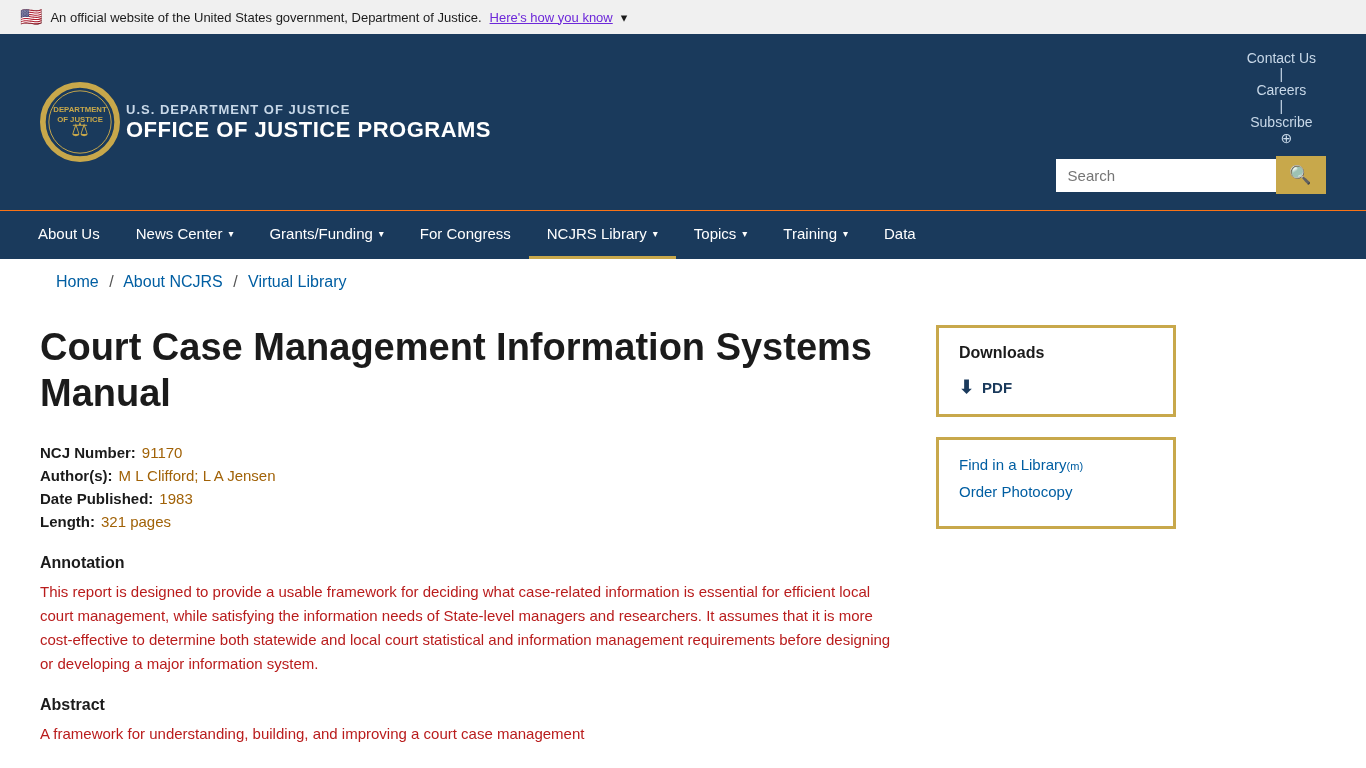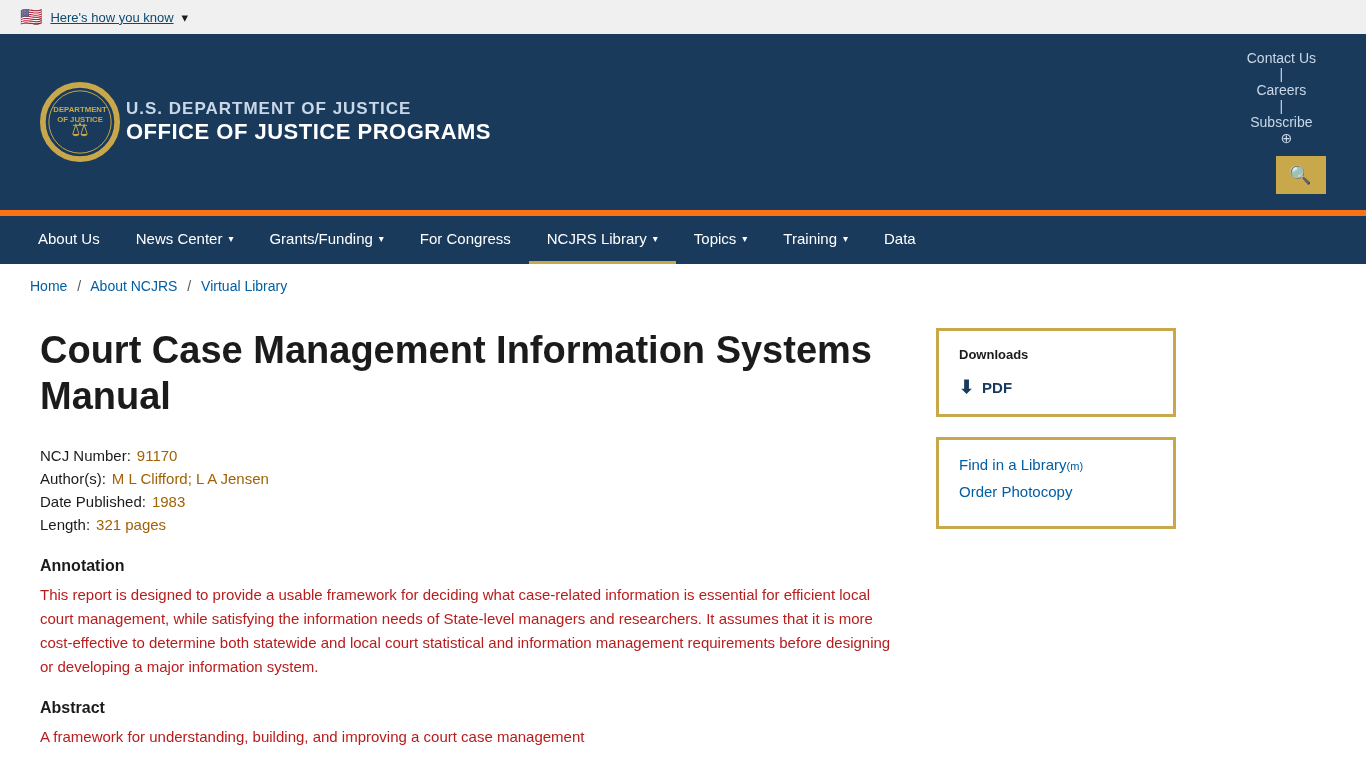--- a/index.html
+++ b/index.html
@@ -9,21 +9,21 @@
     .gov-banner {
       background: #f0f0f0;
       padding: 6px 20px;
       display: flex;
       align-items: center;
       gap: 8px;
       font-size: 13px;
       color: #1b1b1b;
     }
     .gov-banner .flag { font-size: 18px; }
-    .gov-banner a { color: #0c4a6e; text-decoration: underline; }
+    .gov-banner a { color: #6d28d9; text-decoration: underline; }
 
     
     .header {
       background: #1a3a5c;
       padding: 16px 40px;
       display: flex;
       align-items: center;
       justify-content: space-between;
     }
     .header-left {
@@ -37,21 +37,21 @@
       border-radius: 50%;
       background: #c8a84b;
       display: flex;
       align-items: center;
       justify-content: center;
       border: 3px solid #c8a84b;
       overflow: hidden;
       flex-shrink: 0;
     }
     .agency-text { color: #fff; }
-    .agency-text .dept { font-size: 17px; font-weight: 600; letter-spacing: 1px; color: #c8d8e8; text-transform: uppercase; }
+    .agency-text .dept { font-size: 13px; font-weight: 600; letter-spacing: 1px; color: #c8d8e8; text-transform: uppercase; }
     .agency-text .office { font-size: 22px; font-weight: 700; color: #fff; text-transform: uppercase; letter-spacing: 0.5px; }
     .header-right { display: flex; flex-direction: column; align-items: flex-end; gap: 10px; }
     .header-links { display: flex; align-items: center; gap: 0; color: #c8d8e8; font-size: 14px; flex-direction: column; }
     .header-links a { color: #c8d8e8; text-decoration: none; padding: 0 10px; }
     .header-links .sep { color: #c8d8e8; }
     .share-icon { cursor: pointer; color: #c8d8e8; padding-left: 10px; }
     .search-bar { display: flex; align-items: center; }
     .search-bar input {
       width: 220px;
       padding: 8px 12px;
@@ -68,21 +68,21 @@
       color: #fff;
       font-size: 18px;
       display: flex;
       align-items: center;
       justify-content: center;
     }
 
     
     .main-nav {
       background: #1a3a5c;
-      border-top: 6px solid #f97316;
+      border-top: 1px solid #f97316;
     }
     .nav-list {
       display: flex;
       align-items: stretch;
       list-style: none;
       padding: 0 20px;
       margin: 0;
     }
     .nav-list li { position: relative; }
     .nav-list li a {
@@ -96,22 +96,22 @@
       font-weight: 500;
       white-space: nowrap;
     }
     .nav-list li.active a {
       border-bottom: 3px solid #c8a84b;
     }
     .nav-list li a .chevron { font-size: 10px; margin-left: 2px; }
 
     
     .breadcrumb {
-      padding: 14px 30px;
-      font-size: 14px;
+      padding: 14px 56px;
+      font-size: 16px;
       color: #555;
     }
     .breadcrumb a { color: #005ea2; text-decoration: none; }
     .breadcrumb .sep { margin: 0 6px; color: #555; }
 
     
     .content-wrapper {
       padding: 20px 40px 40px;
       display: flex;
       gap: 36px;
@@ -120,34 +120,34 @@
     .main-content { flex: 1; max-width: 860px; }
     .page-title {
       font-size: 38px;
       font-weight: 700;
       color: #1b1b1b;
       line-height: 1.2;
       margin-bottom: 28px;
     }
     .meta-table { margin-bottom: 24px; }
     .meta-row { display: flex; margin-bottom: 6px; font-size: 15px; }
-    .meta-label { font-weight: 400; margin-right: 6px; flex-shrink: 0; }
+    .meta-label { font-weight: 700; margin-right: 6px; flex-shrink: 0; }
     .meta-value { color: #a16207; }
     .section-heading { font-size: 16px; font-weight: 700; margin-bottom: 8px; margin-top: 20px; }
     .body-text { font-size: 15px; line-height: 1.6; color: #b91c1c; }
 
     
     .sidebar { width: 240px; flex-shrink: 0; }
     .sidebar-card {
       border: 3px solid #c8a84b;
       margin-bottom: 20px;
       padding: 16px 20px;
     }
     .sidebar-card-title {
-      font-size: 13px;
+      font-size: 16px;
       font-weight: 700;
       color: #1b1b1b;
       margin-bottom: 14px;
     }
     .download-link {
       display: flex;
       align-items: center;
       gap: 8px;
       color: #1a3a5c;
       text-decoration: none;
@@ -170,20 +170,21 @@
     .seal-svg {
       width: 76px;
       height: 76px;
     }
   </style>
 </head>
 <body>
 
 <div class="gov-banner">
   <span class="flag">🇺🇸</span>
+  <span>An official website of the United States government, Department of Justice.</span>
   <a href="#">Here's how you know</a>
   <span>▾</span>
 </div>
 
 <header class="header">
   <div class="header-left">
     <div class="seal">
       <svg class="seal-svg" viewBox="0 0 76 76" xmlns="http://www.w3.org/2000/svg">
         <circle cx="38" cy="38" r="37" fill="#1a3a5c" stroke="#c8a84b" stroke-width="2"></circle>
         <circle cx="38" cy="38" r="32" fill="none" stroke="#c8a84b" stroke-width="1"></circle>
@@ -201,20 +202,21 @@
   <div class="header-right">
     <div class="header-links">
       <a href="#">Contact Us</a>
       <span class="sep"> | </span>
       <a href="#">Careers</a>
       <span class="sep"> | </span>
       <a href="#">Subscribe</a>
       <span class="share-icon">⊕</span>
     </div>
     <div class="search-bar">
+      <input type="text" placeholder="Search" style="">
       <button class="search-btn">
         <span>🔍</span>
       </button>
     </div>
   </div>
 </header>
 
 <nav class="main-nav">
   <ul class="nav-list">
     <li>

